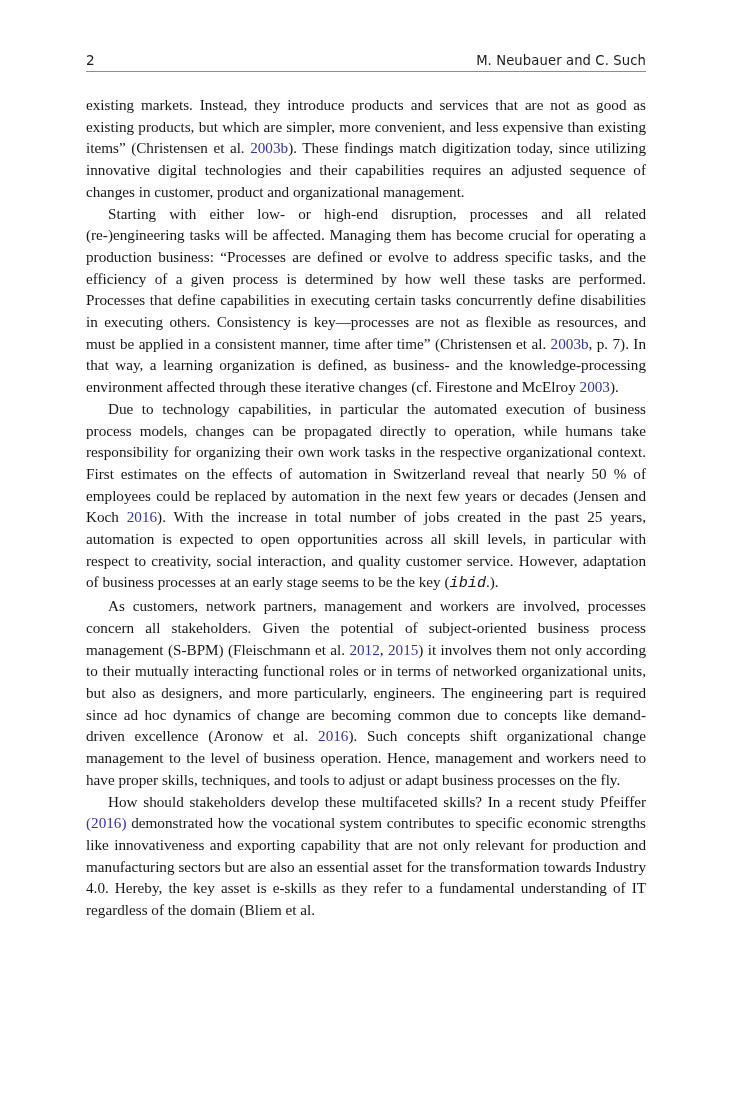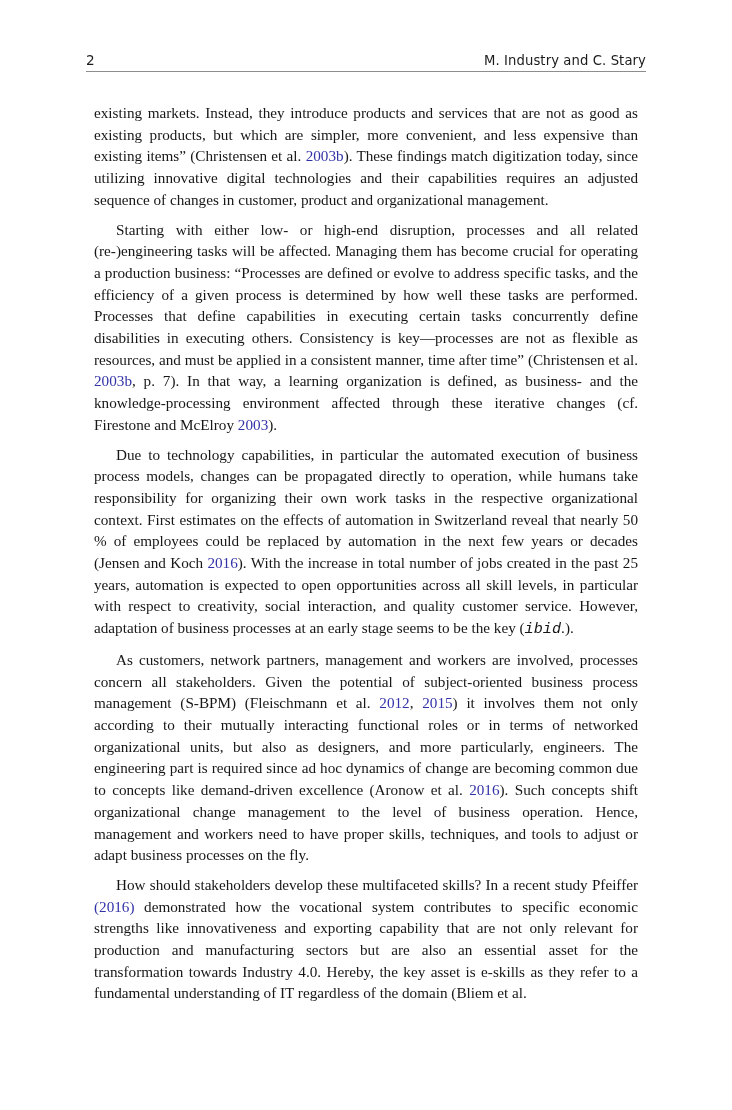--- a/index.html
+++ b/index.html
@@ -46,42 +46,42 @@
     top: 94px;
     width: 560px;
     font-size: 15.2px;
     line-height: 21.7px;
     text-align: justify;
     text-justify: inter-word;
     -webkit-hyphens: none;
     hyphens: none;
   }
   .body-text p {
-    margin: 8px;
+    margin: 0;
     text-indent: 22px;
   }
   .body-text p.no-indent {
     text-indent: 0;
   }
   .cite {
     color: #3232a8;
   }
   .ital {
     font-style: italic;
     font-family: Liberation Mono, monospace;
   }
 </style>
 </head>
 <body>
 
 <div class="page">
 
   <div class="running-head">
     <span class="folio">2</span>
-    <span class="authors">M. Industry and C. Stary</span>
+    <span class="authors">M. Neubauer and C. Such</span>
   </div>
 
   <div class="body-text">
       <p class="no-indent">existing markets. Instead, they introduce products and services that are not as good as existing products, but which are simpler, more convenient, and less expensive than existing items” (Christensen et al. <span class="cite" style="color: rgb(50, 50, 168);">2003b</span>). These findings match digitization today, since utilizing innovative digital technologies and their capabilities requires an adjusted sequence of changes in customer, product and organizational management.</p>
       <p>Starting with either low- or high-end disruption, processes and all related (re-)engineering tasks will be affected. Managing them has become crucial for operating a production business: “Processes are defined or evolve to address specific tasks, and the efficiency of a given process is determined by how well these tasks are performed. Processes that define capabilities in executing certain tasks concurrently define disabilities in executing others. Consistency is key—processes are not as flexible as resources, and must be applied in a consistent manner, time after time” (Christensen et al. <span class="cite" style="color: rgb(50, 50, 168);">2003b</span>, p. 7). In that way, a learning organization is defined, as business- and the knowledge-processing environment affected through these iterative changes (cf. Firestone and McElroy <span class="cite" style="color: rgb(50, 50, 168);">2003</span>).</p>
       <p>Due to technology capabilities, in particular the automated execution of business process models, changes can be propagated directly to operation, while humans take responsibility for organizing their own work tasks in the respective organizational context. First estimates on the effects of automation in Switzerland reveal that nearly 50 % of employees could be replaced by automation in the next few years or decades (Jensen and Koch <span class="cite" style="color: rgb(50, 50, 168);">2016</span>). With the increase in total number of jobs created in the past 25 years, automation is expected to open opportunities across all skill levels, in particular with respect to creativity, social interaction, and quality customer service. However, adaptation of business processes at an early stage seems to be the key (<span class="ital">ibid</span>.).</p>
       <p>As customers, network partners, management and workers are involved, processes concern all stakeholders. Given the potential of subject-oriented business process management (S-BPM) (Fleischmann et al. <span class="cite" style="color: rgb(50, 50, 168);">2012</span>, <span class="cite" style="color: rgb(50, 50, 168);">2015</span>) it involves them not only according to their mutually interacting functional roles or in terms of networked organizational units, but also as designers, and more particularly, engineers. The engineering part is required since ad hoc dynamics of change are becoming common due to concepts like demand-driven excellence (Aronow et al. <span class="cite" style="color: rgb(50, 50, 168);">2016</span>). Such concepts shift organizational change management to the level of business operation. Hence, management and workers need to have proper skills, techniques, and tools to adjust or adapt business processes on the fly.</p>
       <p>How should stakeholders develop these multifaceted skills? In a recent study Pfeiffer <span class="cite" style="color: rgb(50, 50, 168);">(2016)</span> demonstrated how the vocational system contributes to specific economic strengths like innovativeness and exporting capability that are not only relevant for production and manufacturing sectors but are also an essential asset for the transformation towards Industry 4.0. Hereby, the key asset is e-skills as they refer to a fundamental understanding of IT regardless of the domain (Bliem et al.</p>
     </div>
 

